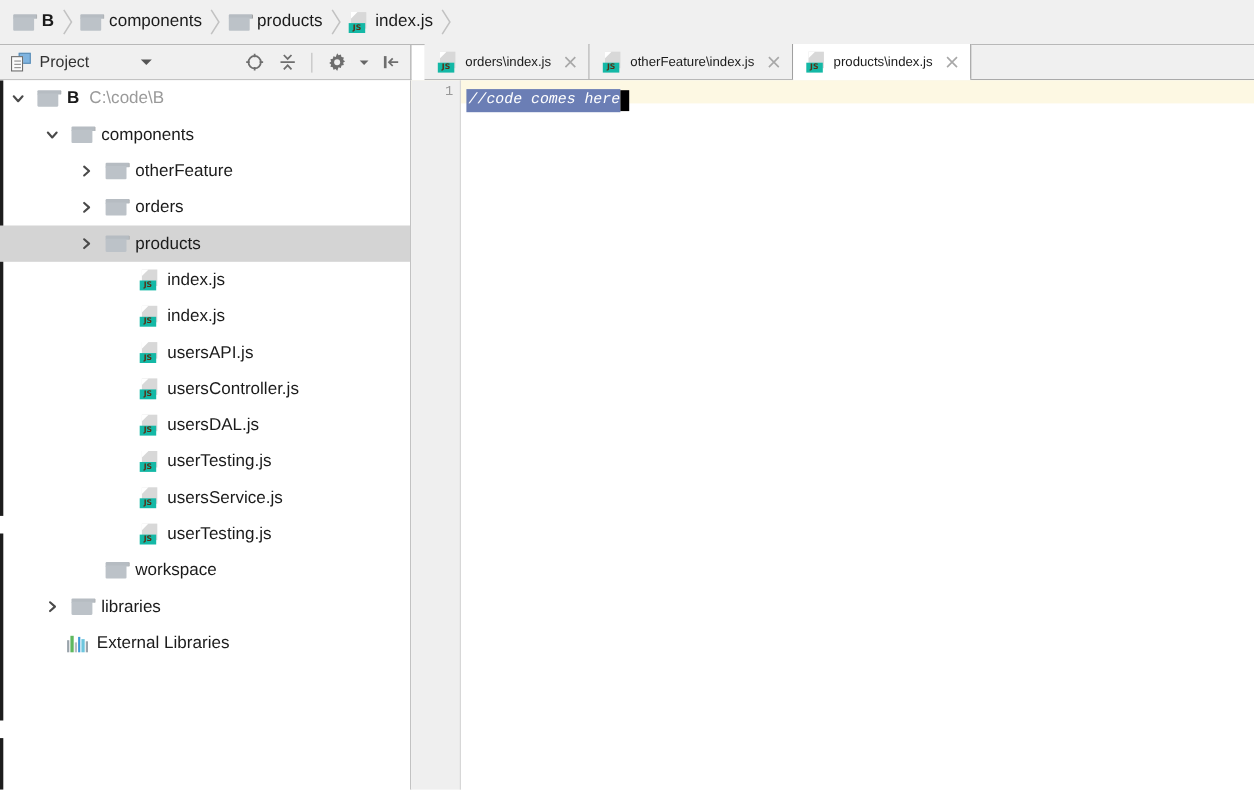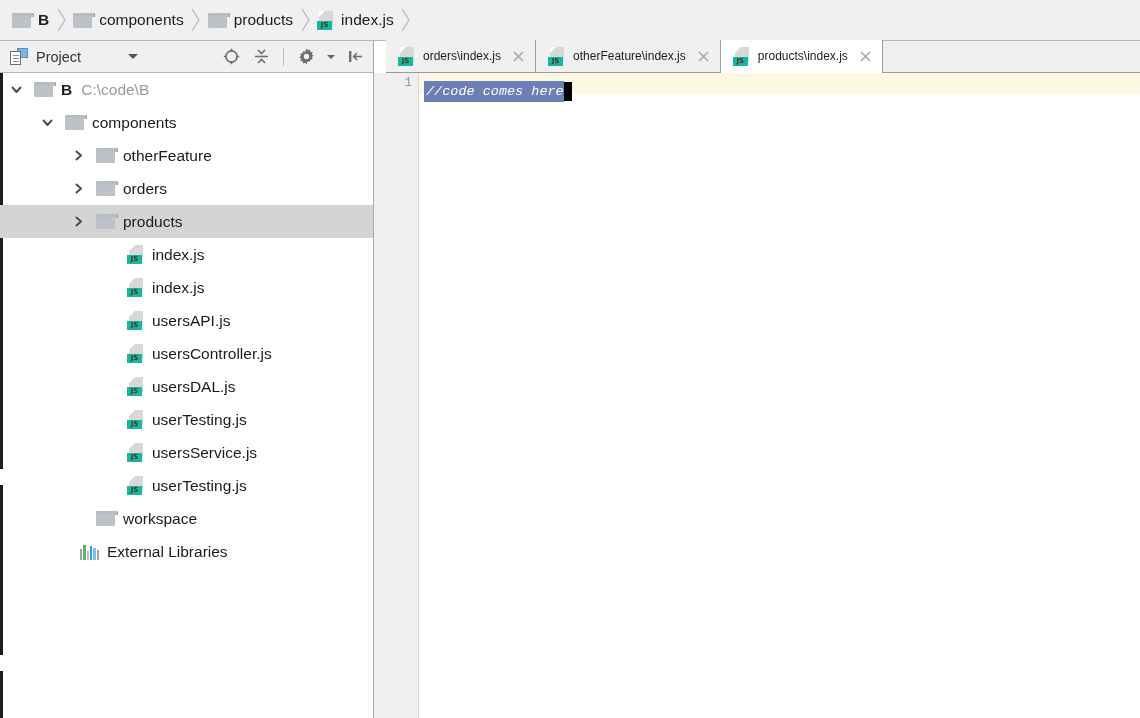--- a/index.html
+++ b/index.html
@@ -536,21 +536,35 @@
           <div class="row" style="padding-left: 70px;">
             <span class="arrow empty"></span>
             <span style="margin-left: 10px; display: flex; align-items: center;">
               <span class="folder-ico">
                 <span class="tab"></span>
                 <span class="body"></span>
               </span>
             </span>
             <span class="row-label">workspace</span>
           </div>
-          <div class="row" style="padding-left: 54px;">
+          <div class="row" style="padding-left: 39px;">
+            <span class="arrow">
+              <svg width="13" height="13" viewBox="0 0 13 13">
+                <path d="M4.5 2.5 L9 6.5 L4.5 10.5" stroke="#4a4a4a" stroke-width="1.9" fill="none" stroke-linecap="round" stroke-linejoin="round"></path>
+              </svg>
+            </span>
+            <span style="margin-left: 10px; display: flex; align-items: center;">
+              <span class="folder-ico">
+                <span class="tab"></span>
+                <span class="body"></span>
+              </span>
+            </span>
+            <span class="row-label">libraries</span>
+          </div>
+          <div class="row" style="padding-left: 35px;">
             <span class="arrow empty"></span>
             <span style="margin-left: 10px; display: flex; align-items: center;">
               <span class="shelf-ico">
                 <i style="height:11px;background:#9aa3ab"></i>
                 <i style="height:15px;background:#5fb85f"></i>
                 <i style="height:9px;background:#b8bec4"></i>
                 <i style="height:14px;background:#3f9bd8"></i>
                 <i style="height:12px;background:#6ec6de"></i>
                 <i style="height:10px;background:#9aa3ab"></i>
               </span>

